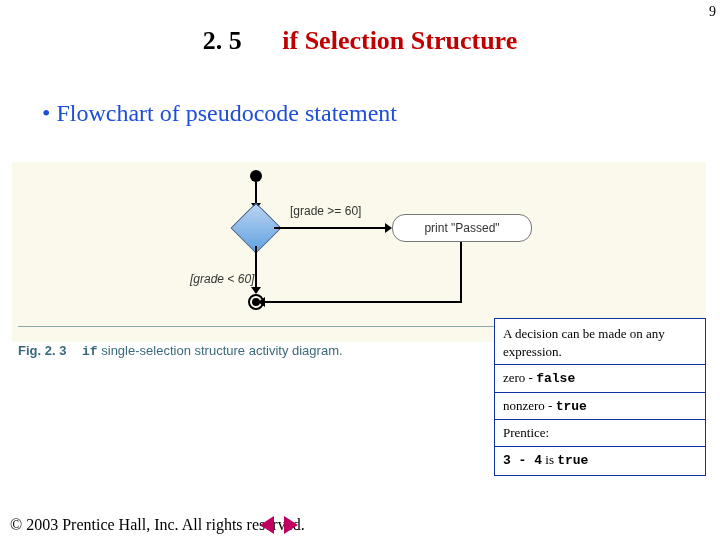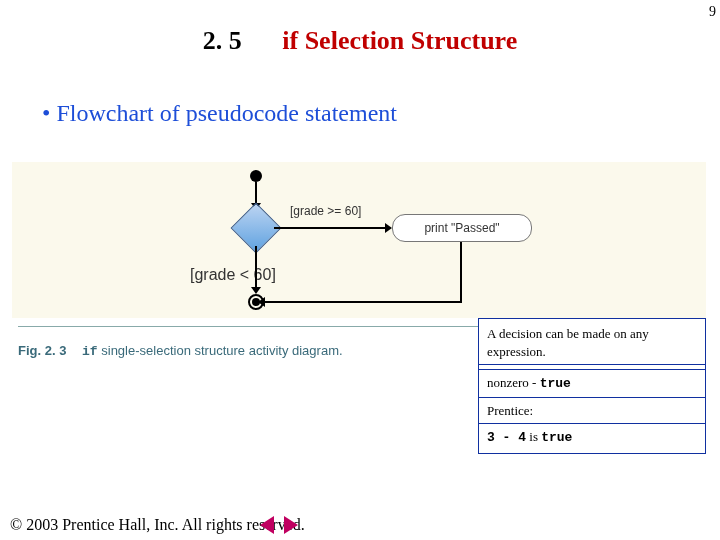--- a/index.html
+++ b/index.html
@@ -36,21 +36,21 @@
     left: 42px;
     font-size: 24px;
     color: #1d4ed8;
     font-family: Liberation Serif, serif;
   }
   .flow-area {
     position: absolute;
     top: 162px;
     left: 12px;
     width: 694px;
-    height: 156px;
+    height: 180px;
     background: #fbf9ec;
   }
   
   .start-dot {
     position: absolute;
     top: 8px; left: 238px;
     width: 12px; height: 12px;
     background: #000; border-radius: 50%;
   }
   .arrow-v1 {
@@ -93,23 +93,23 @@
     width: 140px; height: 28px;
     border: 1px solid #777;
     border-radius: 13px;
     background: #fff;
     font-family: Arial, sans-serif;
     font-size: 12px; color: #333;
     display: flex; align-items: center; justify-content: center;
   }
   .guard-false {
     position: absolute;
-    top: 104px; left: 178px;
-    font-family: Arial, sans-serif;
-    font-size: 16px; color: #333;
+    top: 110px; left: 178px;
+    font-family: Arial, sans-serif;
+    font-size: 12px; color: #333; font-style: italic;
   }
   .arrow-v2 {
     position: absolute;
     top: 84px; left: 243px;
     width: 2px; height: 42px; background: #000;
   }
   .arrow-v2::after {
     content: ""; position: absolute; bottom: -6px; left: -4px;
     border-left: 5px solid transparent; border-right: 5px solid transparent;
     border-top: 7px solid #000;
@@ -148,21 +148,21 @@
     padding-top: 16px;
     font-family: Arial, sans-serif;
     font-size: 13px;
     color: #3a6a7a;
   }
   .caption-bar .fig { font-weight: bold; margin-right: 12px; }
   .caption-bar .kw { font-family: "Courier New", monospace; font-weight: bold; color: #3a6a7a; }
   .note-box {
     position: absolute;
     top: 318px; right: 14px;
-    width: 228px;
+    width: 212px;
     background: #fff;
     border: 1.5px solid #1030a0;
     padding: 6px 8px;
     font-size: 13px;
     line-height: 1.35;
   }
   .note-box hr {
     border: none; border-top: 1px solid #1030a0; margin: 4px -8px;
   }
   .mono { font-family: "Courier New", monospace; font-weight: bold; }
@@ -212,20 +212,23 @@
 </div>
 
 <div class="caption-bar">
   <span class="fig">Fig. 2. 3</span>
   <span class="kw">if</span><span> single-selection structure activity diagram.</span>
 </div>
 
 <div class="note-box">
   <div>A decision can be made on any expression.</div>
   <hr>
+  <div>
+    <span>zero - </span><span class="mono">false</span>
+  </div>
   <hr>
   <div>
     <span>nonzero - </span><span class="mono">true</span>
   </div>
   <hr>
   <div>Prentice:</div>
   <hr>
   <div>
     <span class="mono">3 - 4</span><span> is </span><span class="mono">true</span>
   </div>

